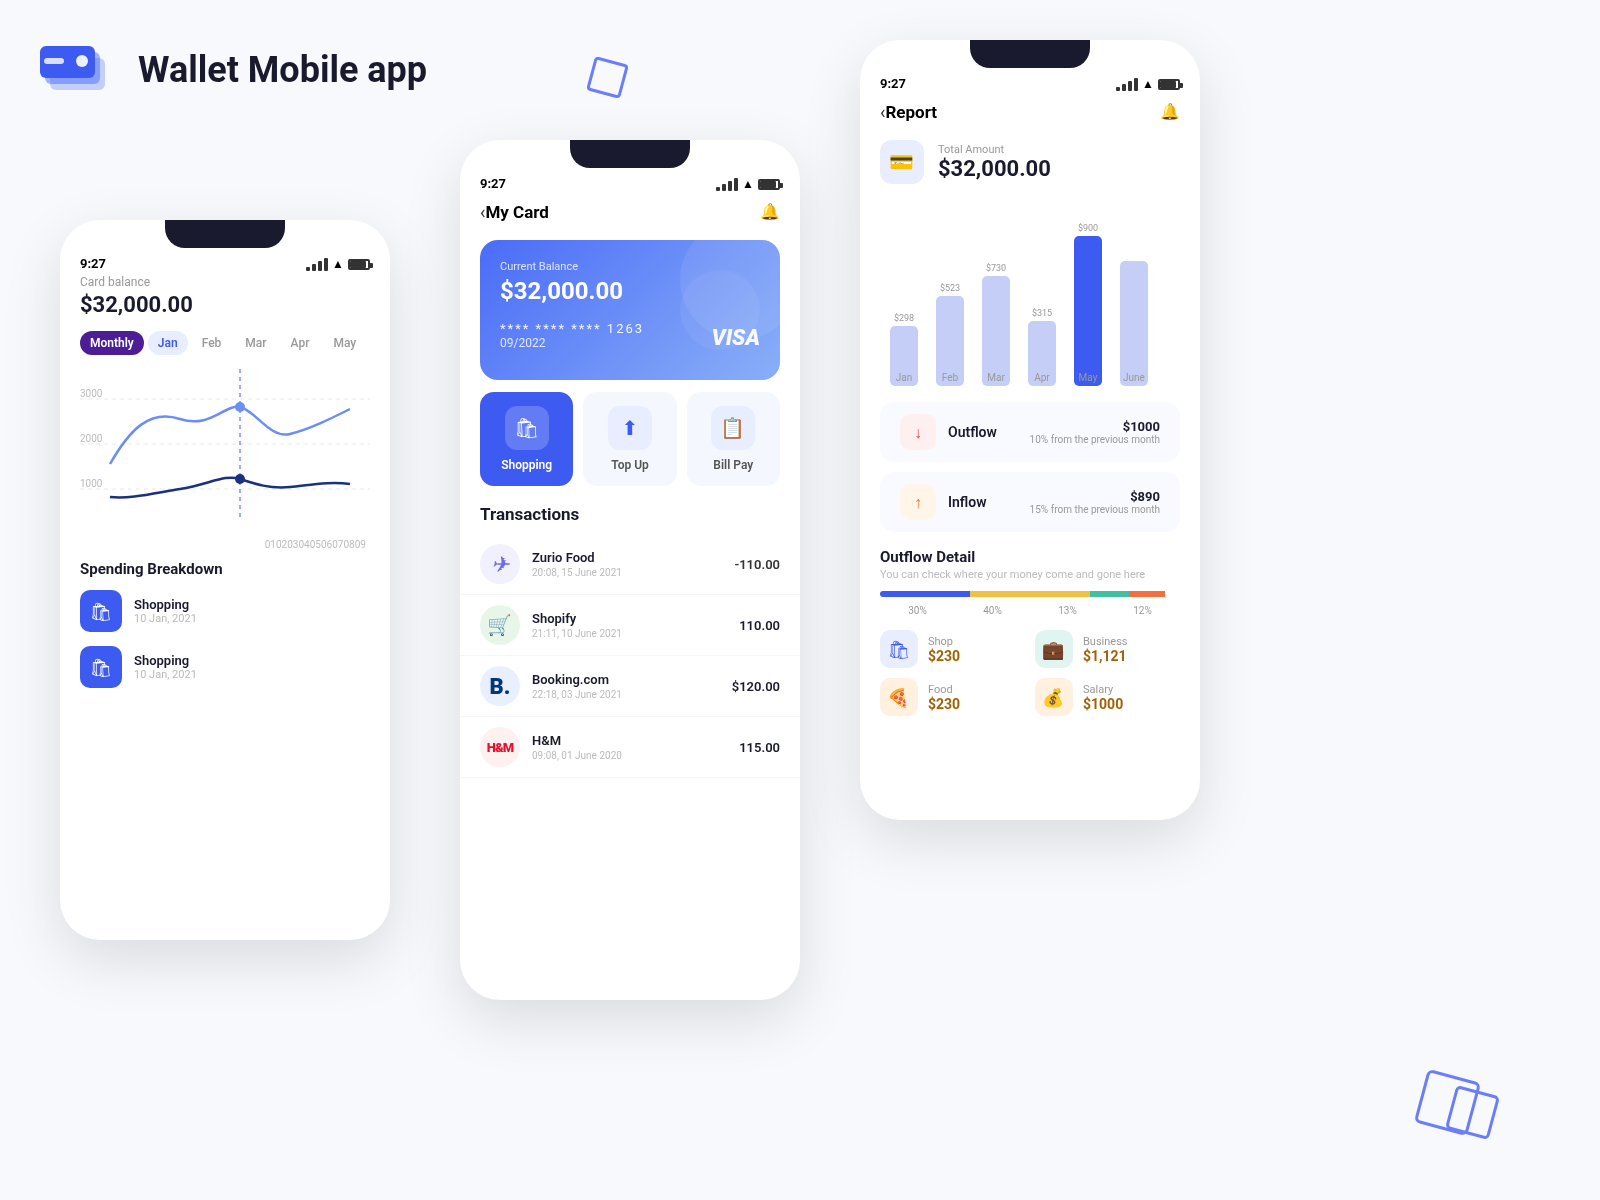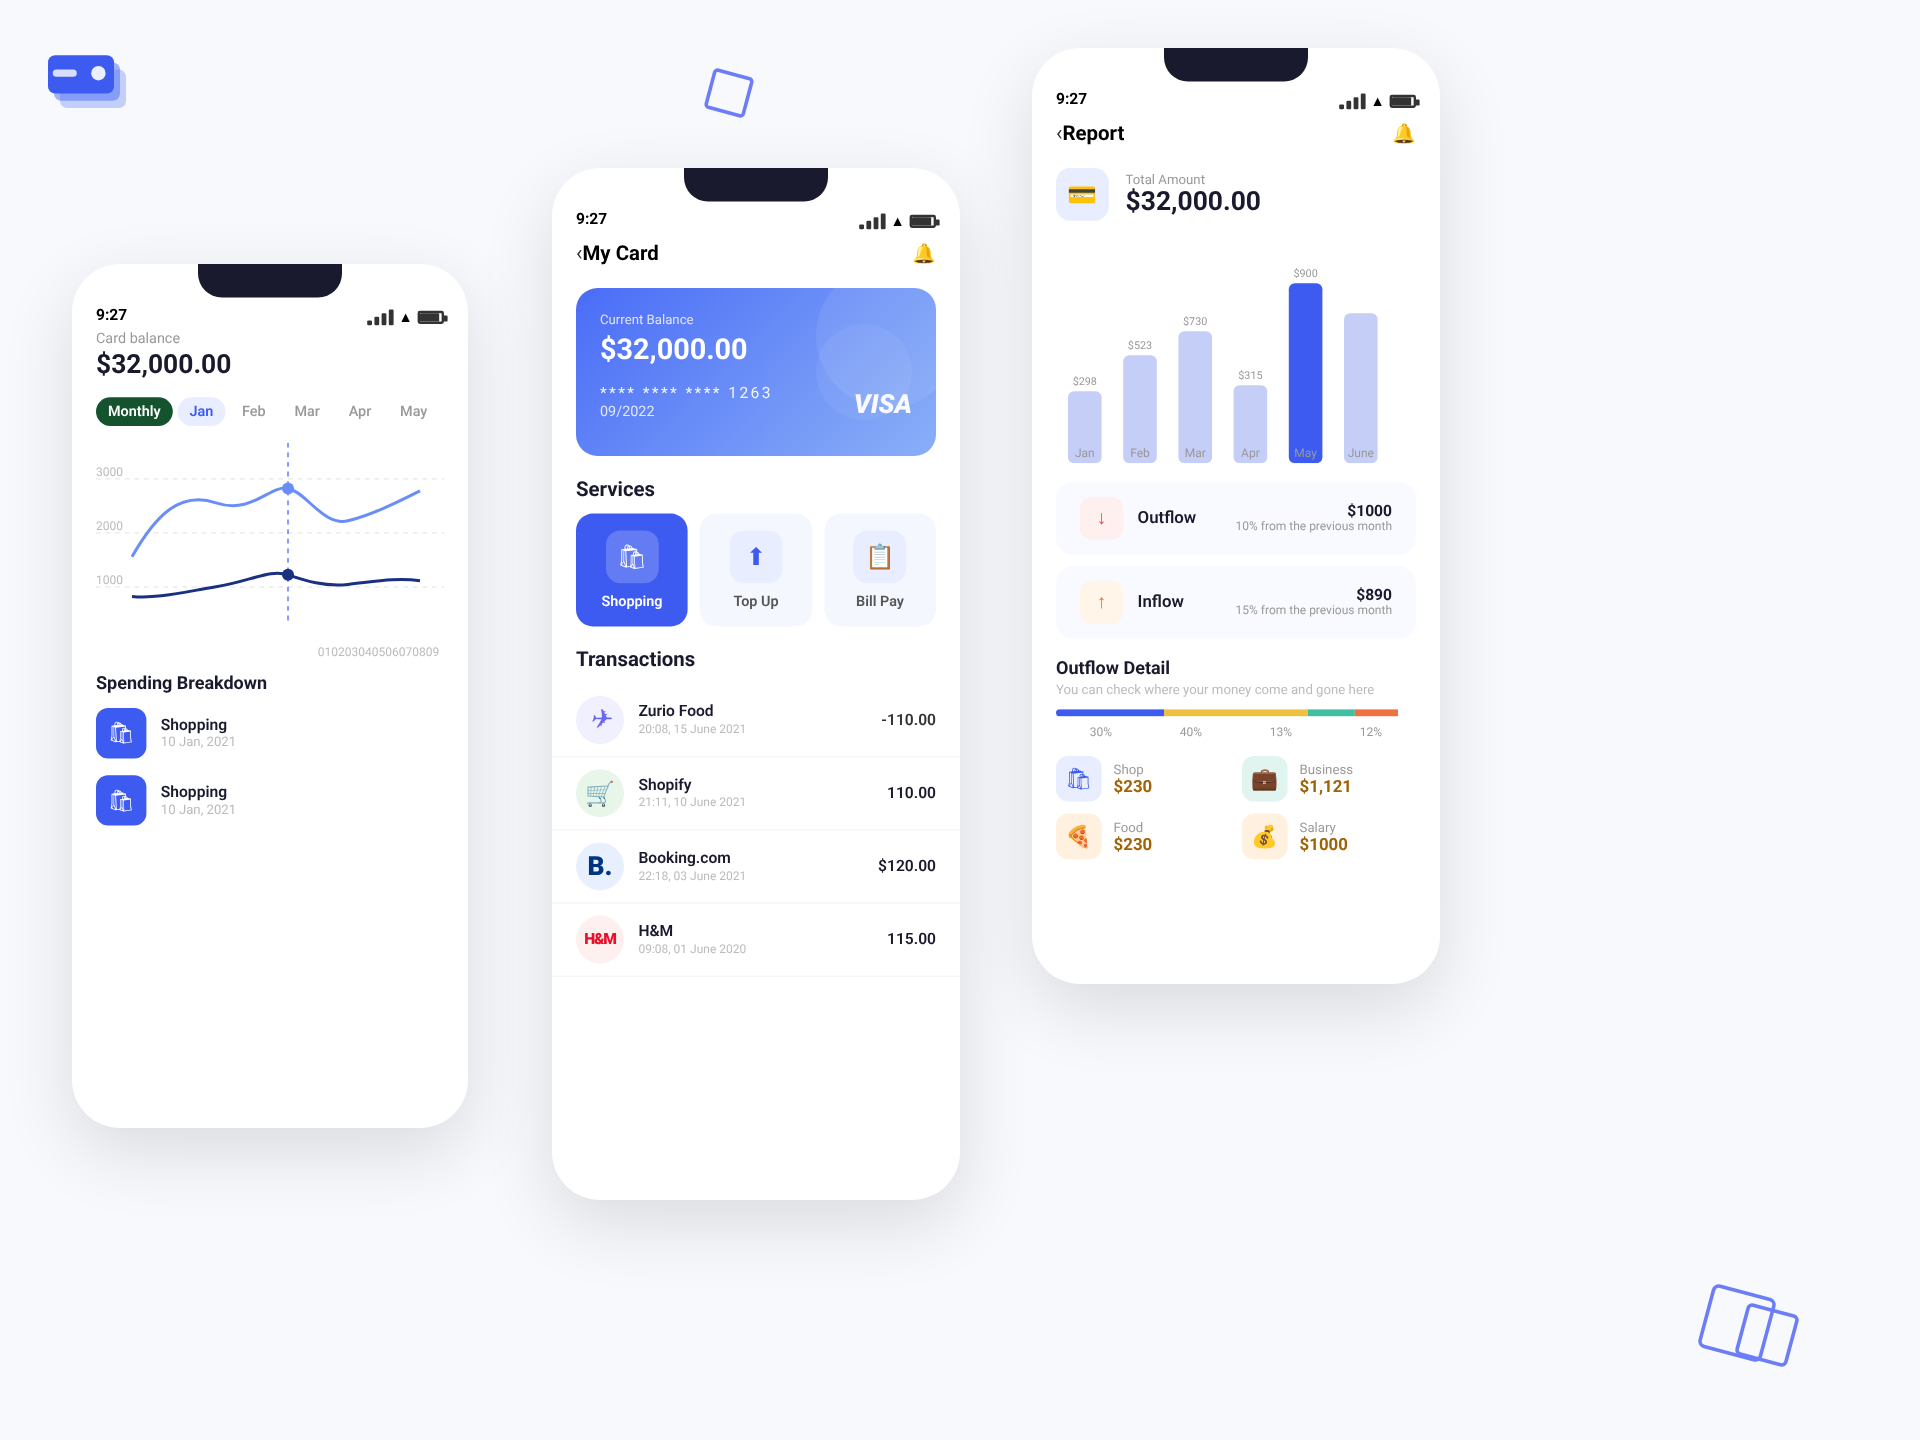--- a/index.html
+++ b/index.html
@@ -121,21 +121,21 @@
 
     .month-tabs { display:flex; gap:4px; margin-bottom:14px; align-items:center; }
     .month-tab {
       padding: 5px 10px;
       border-radius: 16px;
       font-size:12px;
       cursor:pointer;
       color:#999;
       font-weight:500;
     }
-    .month-tab.active { background:#14532d; color:#fff; font-weight:600; }
+    .month-tab.active { background:#4c1d95; color:#fff; font-weight:600; }
     .month-tab.selected { background:#e8edff; color:#3d5af1; font-weight:600; }
 
     
     .chart-area {
       width: 100%;
       height: 160px;
       position: relative;
       margin-bottom: 10px;
     }
     .chart-svg { width:100%; height:100%; }
@@ -292,20 +292,21 @@
 <body>
 
 <div class="header">
   <svg class="logo-icon" viewBox="0 0 80 60">
     <rect x="10" y="18" width="55" height="32" rx="6" fill="#4a6cf7" opacity="0.3"></rect>
     <rect x="5" y="12" width="55" height="32" rx="6" fill="#4a6cf7" opacity="0.5"></rect>
     <rect x="0" y="6" width="55" height="32" rx="6" fill="#3d5af1"></rect>
     <rect x="4" y="18" width="20" height="6" rx="3" fill="#fff" opacity="0.8"></rect>
     <circle cx="42" cy="21" r="6" fill="#fff" opacity="0.9"></circle>
   </svg>
+  <span class="header-title">Wallet Mobile app</span>
 </div>
 
 <div class="deco-diamond"></div>
 
 <div class="phone phone1">
   <div class="phone-notch"></div>
   <div class="status-bar">
     <span class="time">9:27</span>
     <div class="status-icons">
       <div class="signal-bars">
@@ -418,21 +419,20 @@
     <div class="card-amount">$32,000.00</div>
     <div class="card-bottom">
       <div>
         <div class="card-number">**** **** **** 1263</div>
         <div class="card-expiry">09/2022</div>
       </div>
       <div class="visa-logo">VISA</div>
     </div>
   </div>
 
-  <div class="services-title">Services</div>
   <div class="services-grid">
     <div class="service-item active">
       <div class="service-icon">🛍</div>
       <div class="service-label">Shopping</div>
     </div>
     <div class="service-item">
       <div class="service-icon">⬆</div>
       <div class="service-label">Top Up</div>
     </div>
     <div class="service-item">

